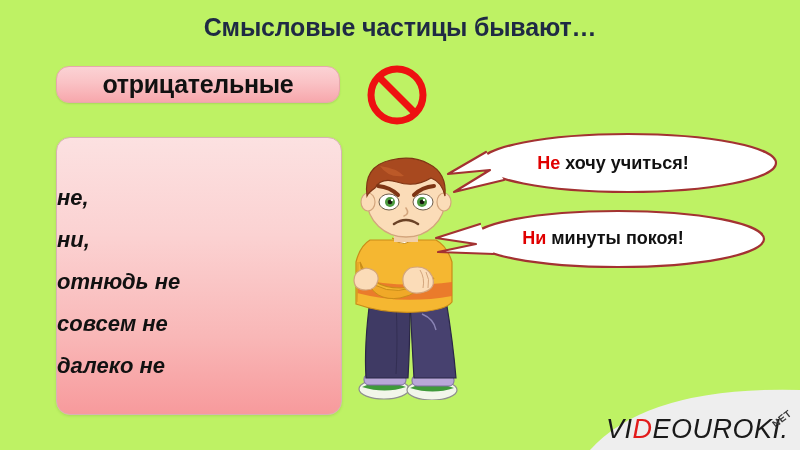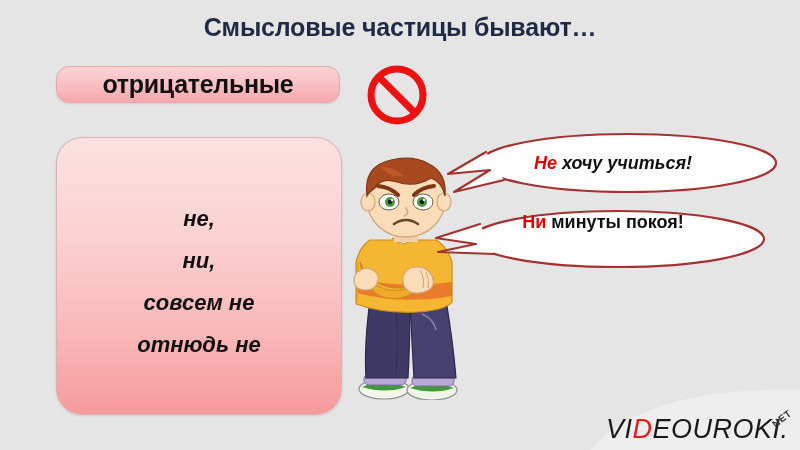--- a/index.html
+++ b/index.html
@@ -8,21 +8,21 @@
     padding: 0;
     background: #ffffff;
   }
   body {
     font-family: "Liberation Sans", "DejaVu Sans", sans-serif;
   }
   #slide {
     position: relative;
     width: 800px;
     height: 450px;
-    background: #e5e5e5;
+    background: #bef264;
     overflow: hidden;
   }
 
   
   #title {
     position: absolute;
     left: 0;
     top: 13px;
     width: 800px;
     text-align: center;
@@ -67,27 +67,26 @@
   }
 
   
   #particles-panel {
     position: absolute;
     left: 56px;
     top: 137px;
     width: 286px;
     height: 278px;
     box-sizing: border-box;
-    border-radius: 26px;
+    border-radius: 14px;
     background: linear-gradient(to bottom, #fce1e1 0%, #fbd2d2 35%, #f9b7b7 72%, #f79a9c 100%);
     border: 1px solid #d8b2b4;
     box-shadow: 0 1px 3px rgba(0,0,0,0.10);
     display: flex;
     flex-direction: column;
-    align-items: center;
     justify-content: center;
     padding-top: 12px;
   }
   #particles-panel .particle-item {
     font-size: 22px;
     font-weight: bold;
     font-style: italic;
     color: #111111;
     line-height: 1;
     margin: 10px 0;
@@ -113,23 +112,23 @@
     text-align: center;
     font-size: 18px;
     font-weight: bold;
     color: #111111;
     white-space: nowrap;
   }
   .speech-bubble .kw {
     color: #e00000;
   }
   #speech-bubble-1 { left: 446px; top: 130px; width: 336px; height: 70px; }
-  #speech-bubble-1 .bubble-text { top: 23px; left: 12px; width: 310px; font-style: italic; }
+  #speech-bubble-1 .bubble-text { top: 23px; left: 12px; width: 310px; }
   #speech-bubble-2 { left: 432px; top: 204px; width: 336px; height: 70px; }
-  #speech-bubble-2 .bubble-text { top: 8px; left: 16px; width: 310px; }
+  #speech-bubble-2 .bubble-text { top: 24px; left: 16px; width: 310px; }
 
   
   #footer-band {
     position: absolute;
     left: 530px;
     top: 388px;
     width: 270px;
     height: 62px;
     overflow: hidden;
   }
@@ -173,22 +172,23 @@
   </div>
 
   <svg id="prohibition-sign" viewBox="0 0 62 62">
     <circle cx="31" cy="31" r="26" fill="none" stroke="#ee1111" stroke-width="7"></circle>
     <line x1="13" y1="13" x2="49" y2="49" stroke="#ee1111" stroke-width="7" stroke-linecap="butt"></line>
   </svg>
 
   <div id="particles-panel">
     <div class="particle-item">не,</div>
     <div class="particle-item">ни,</div>
+    <div class="particle-item">отнюдь не</div>
     <div class="particle-item">совсем не</div>
-    <div class="particle-item">отнюдь не</div>
+    <div class="particle-item">далеко не</div>
   </div>
 
   <svg id="boy-illustration" viewBox="0 0 152 248">
 
     <ellipse cx="48" cy="237" rx="25" ry="10" fill="#f2f6ea" stroke="#8f8f8f" stroke-width="1.2"></ellipse>
     <ellipse cx="96" cy="238" rx="25" ry="10" fill="#f2f6ea" stroke="#8f8f8f" stroke-width="1.2"></ellipse>
     <path d="M26 235 q20 -9 44 0 q-21 7 -44 0z" fill="#3f9a3a"></path>
     <path d="M74 236 q20 -9 44 0 q-21 7 -44 0z" fill="#3f9a3a"></path>
     <rect x="28" y="222" width="42" height="11" rx="5" fill="#b9a8d8" stroke="#7e6fa0" stroke-width="1"></rect>
     <rect x="76" y="223" width="42" height="11" rx="5" fill="#b9a8d8" stroke="#7e6fa0" stroke-width="1"></rect>

